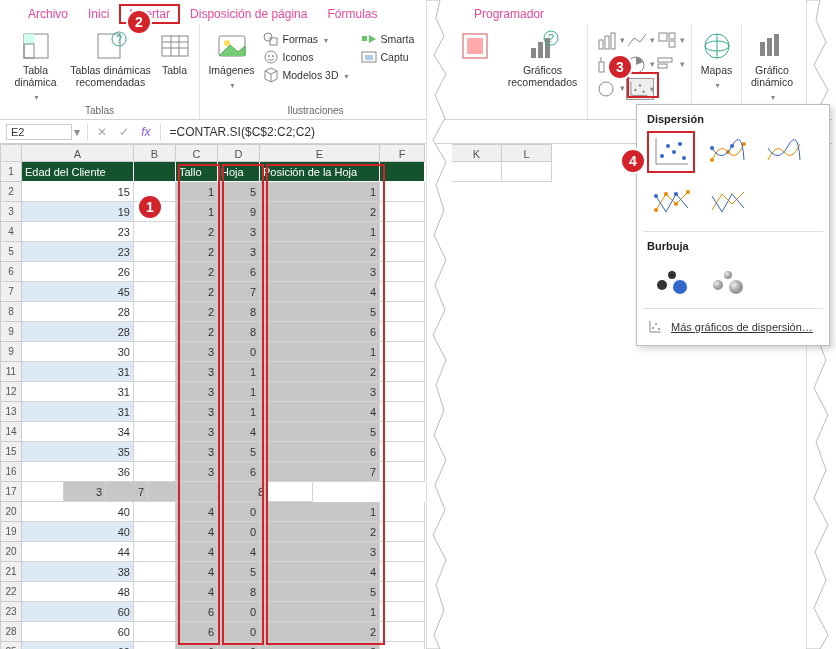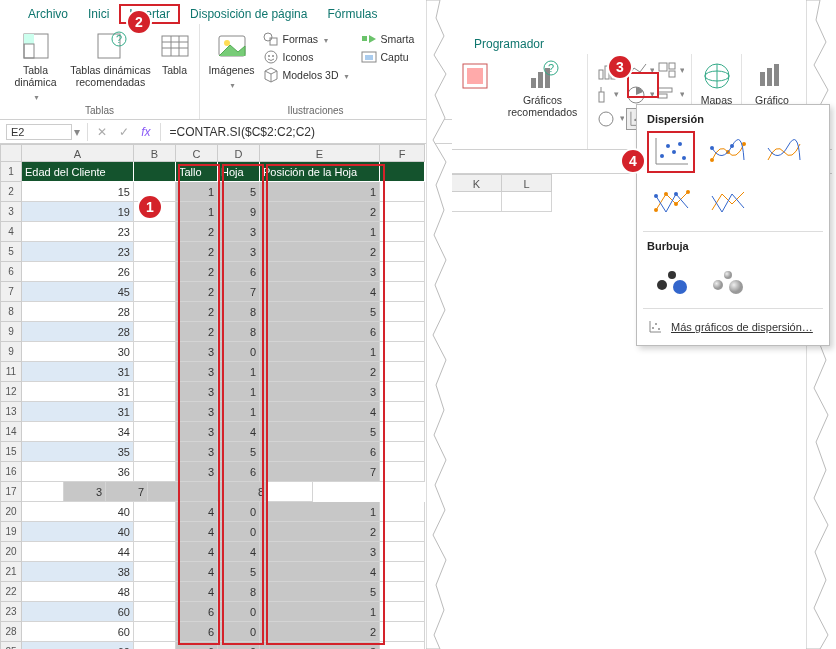--- a/index.html
+++ b/index.html
@@ -23,21 +23,21 @@
     pointer-events: none;
   }
   .torn svg { width: 100%; height: 100%; }
   
   .tabs {
     display: flex;
     align-items: flex-end;
     height: 24px;
     padding-left: 18px;
     font-size: 12px;
-    color: #0f766e;
+    color: #ec4899;
   }
   .tab { padding: 3px 10px; cursor: pointer; }
   .tab.active { border: 2px solid #d4222a; padding: 1px 8px; }
   .tab-green { border-bottom: 2px solid #107c41; }
   
   .ribbon {
     display: flex;
     height: 96px;
     border-bottom: 1px solid #d0d0d0;
     background: #fff;
@@ -537,21 +537,21 @@
   <div class="badge" style="left:137px; top:194px;">1</div>
 </div>
 
 <div class="torn" style="left:426px;">
   <svg viewBox="0 0 28 649" preserveAspectRatio="none">
     <path d="M0,0 L14,0 L10,18 L18,36 L8,55 L20,74 L9,95 L19,118 L7,140 L20,162 L10,185 L18,210 L8,235 L20,260 L9,285 L19,310 L7,335 L20,360 L10,385 L18,410 L8,435 L20,460 L9,485 L19,510 L7,535 L20,560 L10,585 L18,610 L8,635 L14,649 L0,649 Z" fill="#fff" stroke="#bbb" stroke-width="1"></path>
   </svg>
 </div>
 
 <div class="right-frag">
-  <div class="tabs" style="padding-left:12px;margin-top:30px;">
+  <div class="tabs" style="padding-left:12px;">
     <div class="tab">Programador</div>
   </div>
   <div class="ribbon">
     <div class="group" style="width:46px; border-right:none;">
       <div class="group-body">
           <div class="ritem" style="width:36px">
         <div class="ricon">
               <svg viewBox="0 0 32 32">
                 <rect x="4" y="4" width="24" height="24" fill="none" stroke="#c55"></rect>
                 <rect x="8" y="8" width="16" height="16" fill="#faa"></rect>

